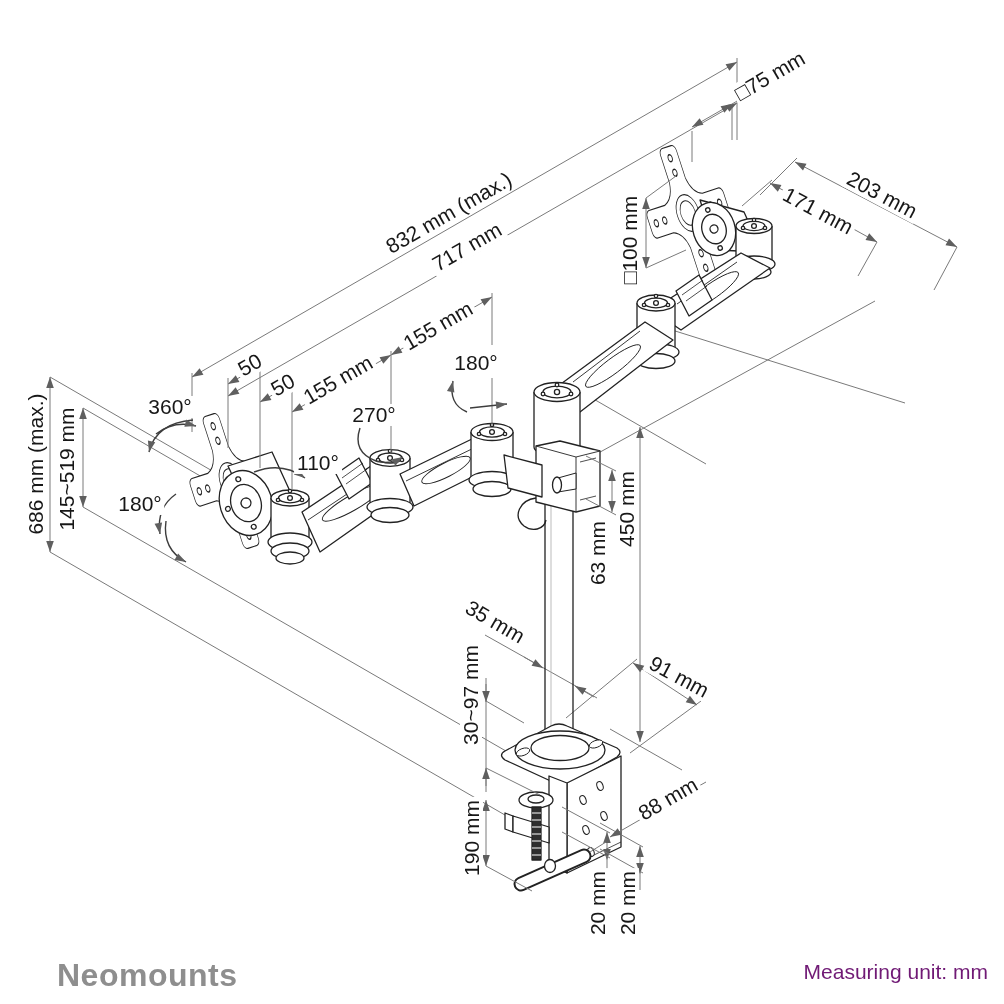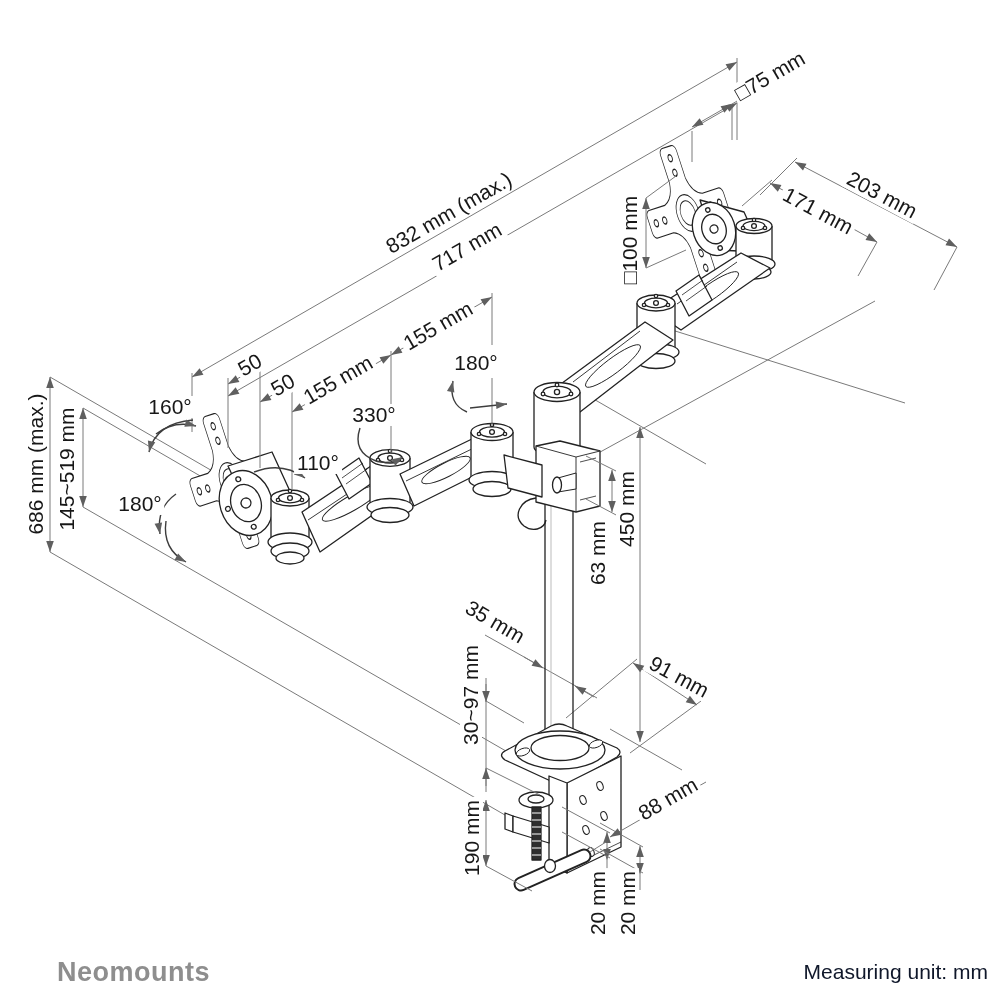--- a/index.html
+++ b/index.html
@@ -2,23 +2,23 @@
 <html><head>
 <meta charset="utf-8">
 <style>
   html,body{margin:0;padding:0;background:#fff;}
   .canvas{position:relative;width:1004px;height:1004px;background:#fff;overflow:hidden;
           font-family:"Liberation Sans",sans-serif;}
   .canvas svg{position:absolute;left:0;top:0;}
   .lbl{position:absolute;white-space:nowrap;background:#fff;padding:0 3px;
        font-size:21px;line-height:1.05;color:#171717;
        transform:translate(-50%,-50%) rotate(var(--r,0deg));}
-  .brand{position:absolute;left:57px;top:957px;font-size:27px;font-weight:bold;
+  .brand{position:absolute;left:57px;top:957px;font-size:32px;font-weight:bold;
          letter-spacing:.5px;color:#8e8e8e;}
-  .unit{position:absolute;right:16px;top:960px;font-size:21px;color:#0f172a;}
+  .unit{position:absolute;right:16px;top:960px;font-size:21px;color:#701a75;}
 </style>
 </head>
 <body>
 
 <div class="canvas">
 
 <svg width="1004" height="1004" viewBox="0 0 1004 1004">
   <defs>
     <marker id="mA" markerUnits="userSpaceOnUse" markerWidth="14" markerHeight="10" refX="12" refY="5" orient="auto">
       <path d="M1,1.2 L12,5 L1,8.8 Z" fill="#5f5f5f"></path>
@@ -324,21 +324,21 @@
   <div class="lbl" style="left:598px;top:553px;--r:-90deg">63 mm</div>
   <div class="lbl" style="left:627px;top:509px;--r:-90deg">450 mm</div>
   <div class="lbl" style="left:495px;top:622px;--r:30deg">35 mm</div>
   <div class="lbl" style="left:679px;top:677px;--r:28deg">91 mm</div>
   <div class="lbl" style="left:471px;top:695px;--r:-90deg">30~97 mm</div>
   <div class="lbl" style="left:472px;top:838px;--r:-90deg">190 mm</div>
   <div class="lbl" style="left:598px;top:903px;--r:-90deg">20 mm</div>
   <div class="lbl" style="left:628px;top:903px;--r:-90deg">20 mm</div>
   <div class="lbl" style="left:668px;top:799px;--r:-30deg">88 mm</div>
 
-  <div class="lbl" style="left:170px;top:407px">160°</div>
+  <div class="lbl" style="left:170px;top:407px">360°</div>
   <div class="lbl" style="left:140px;top:504px">180°</div>
   <div class="lbl" style="left:318px;top:463px">110°</div>
-  <div class="lbl" style="left:374px;top:415px">330°</div>
+  <div class="lbl" style="left:374px;top:415px">270°</div>
   <div class="lbl" style="left:476px;top:363px">180°</div>
 
   <div class="brand">Neomounts</div>
   <div class="unit">Measuring unit: mm</div>
 </div>
 
 </body></html>

